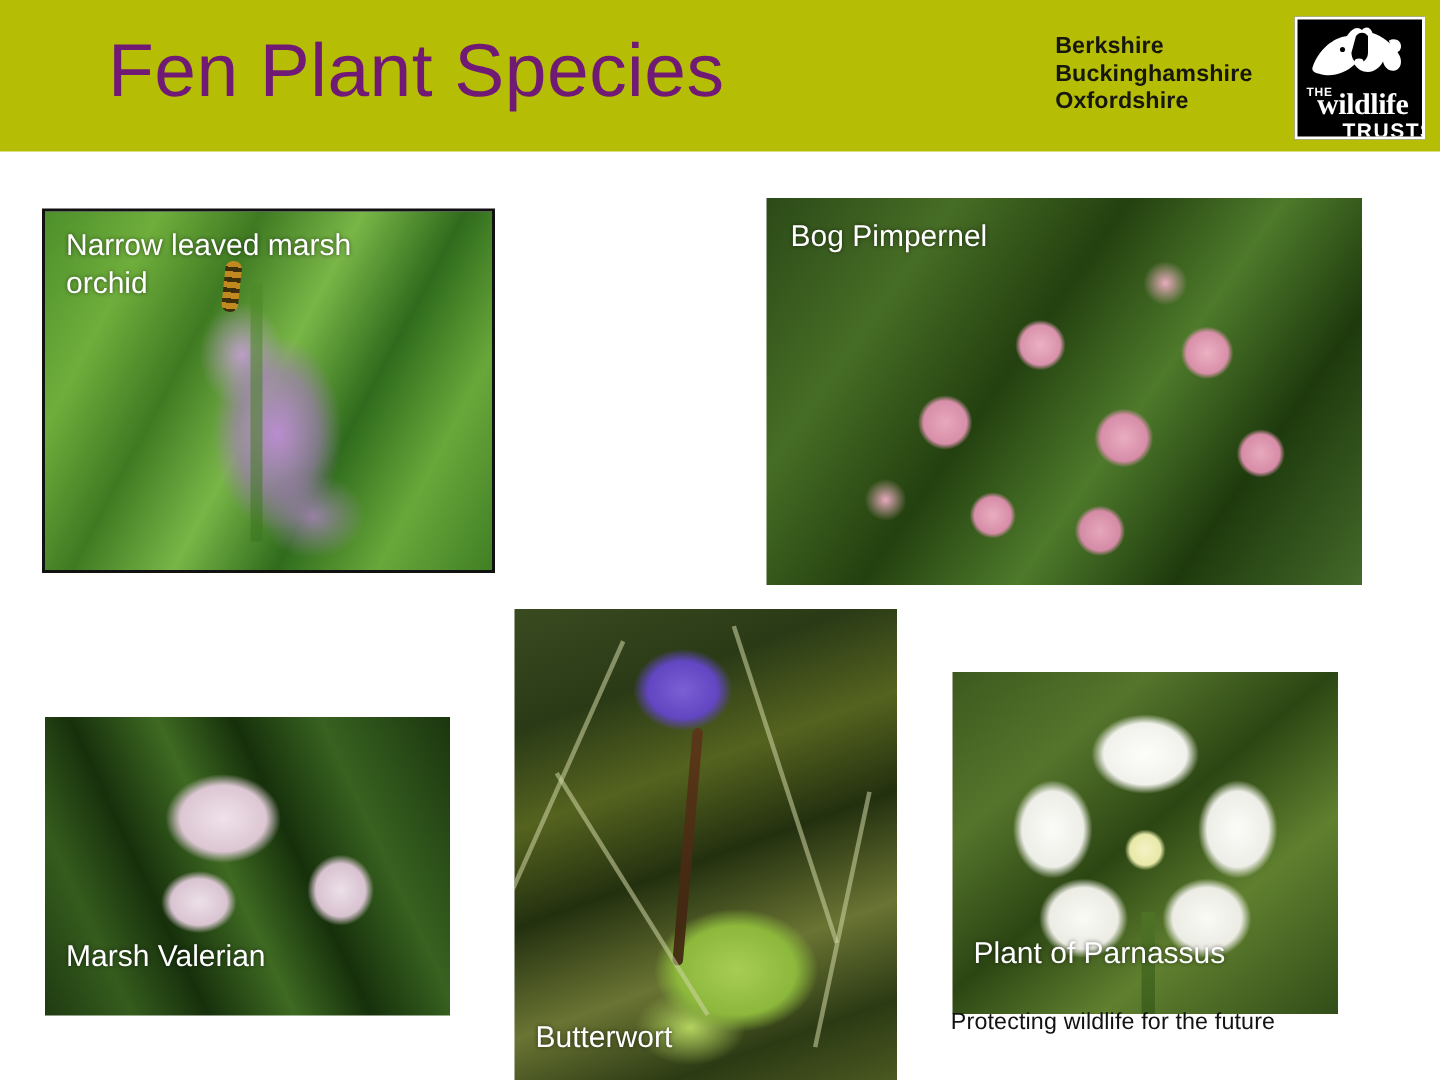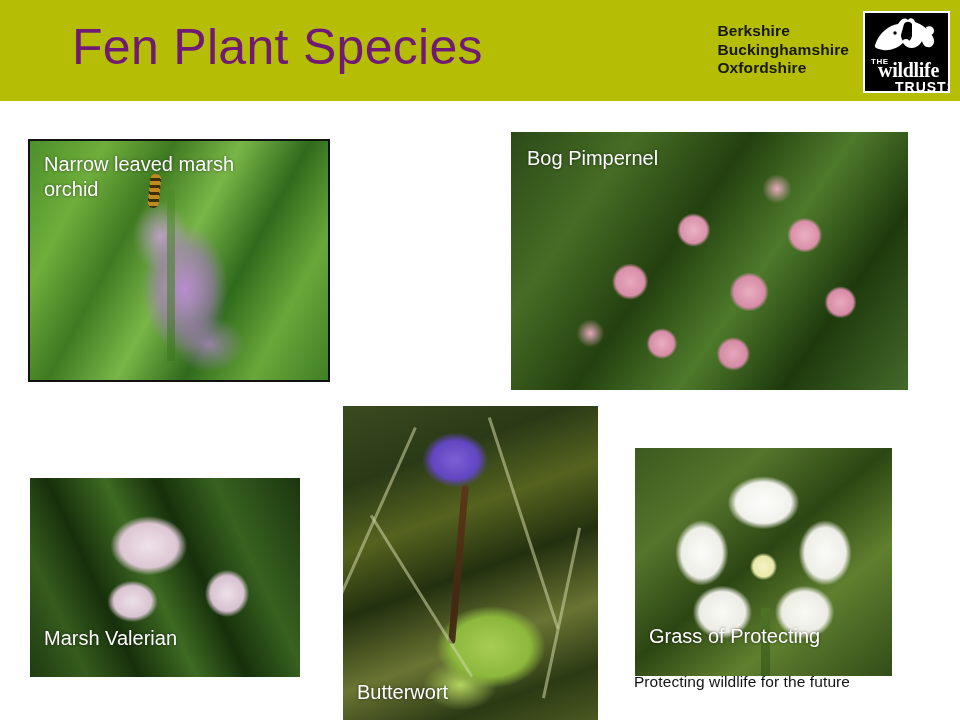--- a/index.html
+++ b/index.html
@@ -35,21 +35,21 @@
     letter-spacing: 0.3px;
     white-space: nowrap;
   }
   .brand-region {
     position: absolute;
     right: 10px;
     top: 11px;
     height: 82px;
     display: flex;
     align-items: center;
-    gap: 14px;
+    gap: 28px;
   }
   .brand-counties {
     font-size: 15.5px;
     line-height: 18.5px;
     font-weight: bold;
     color: #17170c;
     text-align: left;
     letter-spacing: 0.1px;
     padding-bottom: 4px;
   }
@@ -290,16 +290,16 @@
   <div class="bw-stalk"></div>
   <div class="bw-blade" style="left:12%;top:4%;height:62%;transform:rotate(24deg);"></div>
   <div class="bw-blade" style="left:70%;top:2%;height:70%;transform:rotate(-18deg);"></div>
   <div class="bw-blade" style="left:30%;top:30%;height:60%;transform:rotate(-32deg);"></div>
   <div class="bw-blade" style="left:85%;top:38%;height:55%;transform:rotate(12deg);"></div>
   <div class="caption">Butterwort</div>
 </div>
 
 <div class="photo" id="photo-parnassus">
   <div class="gp-stem"></div>
-  <div class="caption">Grass of Protecting</div>
+  <div class="caption">Plant of Parnassus</div>
 </div>
 
 <div class="tagline">Protecting wildlife for the future</div>
 
 </body></html>

